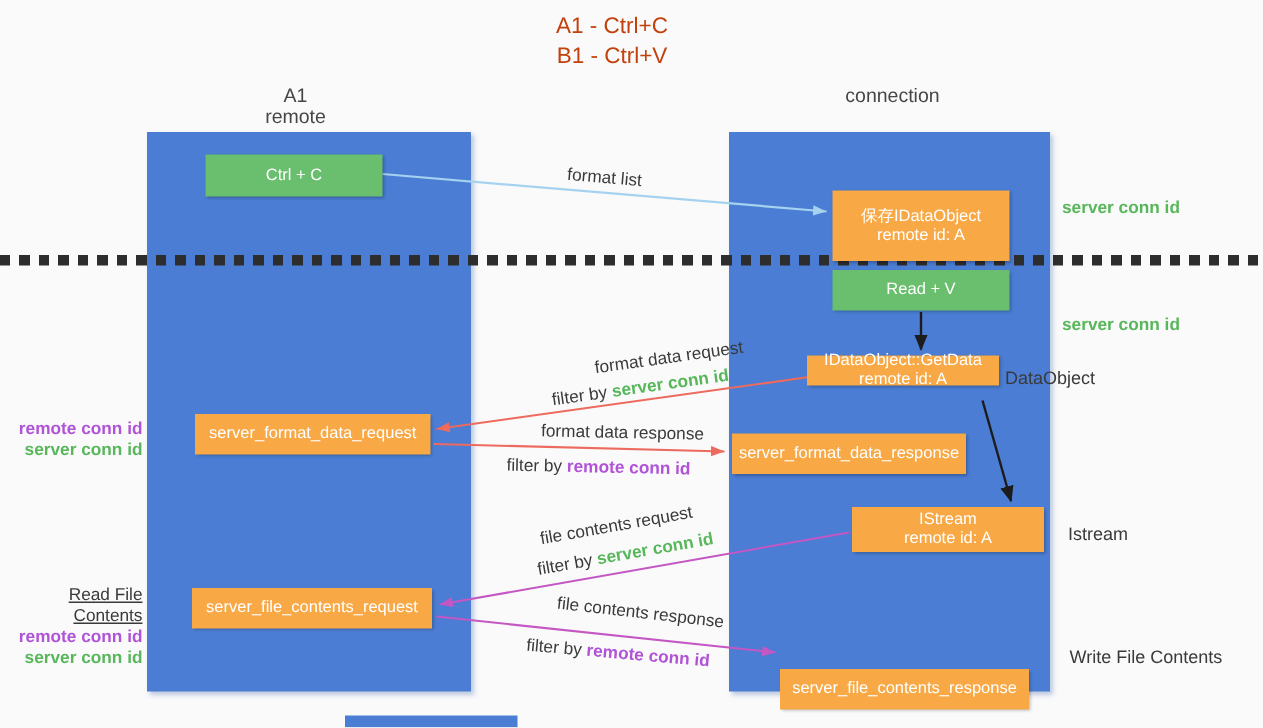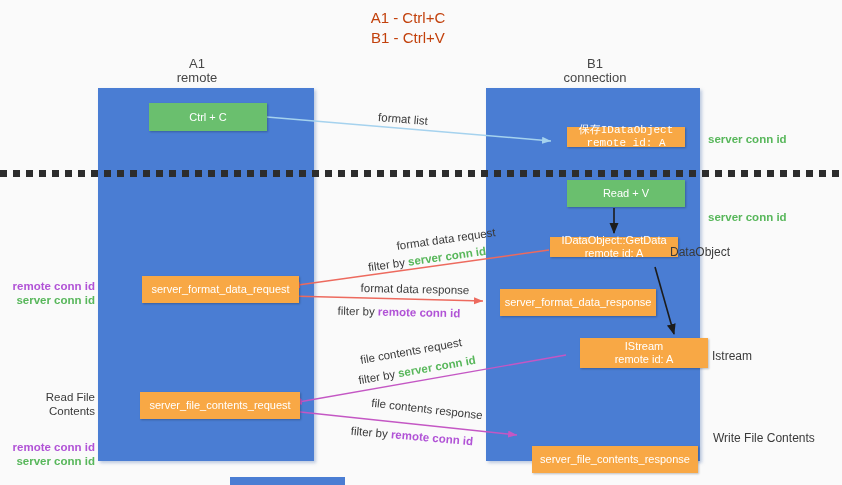--- a/index.html
+++ b/index.html
@@ -20,21 +20,21 @@
     box-shadow:2px 2px 3px rgba(130,155,200,.5); z-index:1;
   }
   .divider {
     position:absolute; left:0; top:170px; width:842px; height:7px; z-index:2;
     background:repeating-linear-gradient(90deg,#2d2d2d 0 7px, rgba(0,0,0,0) 7px 13px);
   }
   svg.wires { position:absolute; left:0; top:0; z-index:2; }
   .node {
     position:absolute; display:flex; flex-direction:column; align-items:center;
     justify-content:center; color:#ffffff; font-size:11px; line-height:13px;
-    box-shadow:1px 1px 2px rgba(0,0,0,.25); z-index:3;margin-left:12px;
+    box-shadow:1px 1px 2px rgba(0,0,0,.25); z-index:3;
   }
   .node.green  { background:var(--box-green, #6abf6e); }
   .node.orange { background:var(--box-orange, #f8a845); }
   .lbl { position:absolute; font-size:12px; color:#3a3a3a; white-space:nowrap; z-index:3; }
   .lbl.b { font-weight:bold; font-size:11.5px; }
   .green-t  { color:var(--label-green, #58b75b); font-weight:bold; }
   .purple-t { color:var(--label-purple, #b153d6); font-weight:bold; }
   .leftstack { position:absolute; text-align:right; z-index:3; font-size:11.5px; line-height:14px; }
   .rot {
     position:absolute; white-space:nowrap; font-size:11.5px; color:#3a3a3a; z-index:3;
@@ -49,21 +49,20 @@
   <div class="title">
     <div>A1 - Ctrl+C</div>
     <div>B1 - Ctrl+V</div>
   </div>
 
   <div class="colhead" style="left:87px; top:57px; width:220px;">
     <div>A1</div>
     <div>remote</div>
   </div>
   <div class="colhead" style="left:485px; top:57px; width:220px;">
-    <div>B1</div>
     <div>connection</div>
   </div>
 
   <div class="lifeline" style="left:98px; top:88px; width:216px; height:373px;"></div>
   <div class="lifeline" style="left:486px; top:88px; width:214px; height:373px;"></div>
 
   <div class="divider"></div>
 
   <svg class="wires" width="842" height="485" viewBox="0 0 842 485">
     <defs>
@@ -86,21 +85,21 @@
     <line x1="289" y1="296" x2="483" y2="301" stroke="#ed6a5e" stroke-width="1.4" marker-end="url(#m-red)"></line>
     <line x1="655" y1="267" x2="674" y2="334" stroke="#1c1c1c" stroke-width="1.6" marker-end="url(#m-black)"></line>
     <line x1="566" y1="355" x2="293" y2="403" stroke="#c457c4" stroke-width="1.4" marker-end="url(#m-mag)"></line>
     <line x1="291" y1="411" x2="517" y2="435" stroke="#c457c4" stroke-width="1.4" marker-end="url(#m-mag)"></line>
   </svg>
 
   <div class="node green" style="left:137px; top:103px; width:118px; height:28px;">
     <span>Ctrl + C</span>
   </div>
 
-  <div class="node orange" style="left:555px; top:127px; width:118px; height:20px;font-family:Liberation Mono, monospace;">
+  <div class="node orange" style="left:555px; top:127px; width:118px; height:47px;">
     <span>保存IDataObject</span>
     <span>remote id: A</span>
   </div>
 
   <div class="node green" style="left:555px; top:180px; width:118px; height:27px;">
     <span>Read + V</span>
   </div>
 
   <div class="node orange" style="left:538px; top:237px; width:128px; height:20px;">
     <span>IDataObject::GetData</span>
@@ -132,21 +131,21 @@
   <div class="lbl b green-t" style="left:708px; top:211px;">server conn id</div>
   <div class="lbl" style="left:670px; top:245px;text-align:right;">DataObject</div>
   <div class="lbl" style="left:712px; top:349px;">Istream</div>
   <div class="lbl" style="left:713px; top:431px;">Write File Contents</div>
 
   <div class="leftstack" style="left:0px; top:279px; width:95px;">
     <div class="purple-t">remote conn id</div>
     <div class="green-t">server conn id</div>
   </div>
   <div class="leftstack" style="left:0px; top:390px; width:95px;">
-    <div style="color:#3a3a3a; font-weight:normal; margin-bottom:22px;">Read File Contents</div>
+    <div style="color:#3a3a3a; font-weight:normal; margin-bottom:0;text-decoration:underline;">Read File Contents</div>
     <div class="purple-t">remote conn id</div>
     <div class="green-t">server conn id</div>
   </div>
 
   <div class="rot" style="left:403px; top:119px; transform:translate(-50%,-50%) rotate(4.8deg);">format list</div>
 
   <div class="rot" style="left:446px; top:239px; transform:translate(-50%,-50%) rotate(-8deg);">format data request</div>
   <div class="rot" style="left:427px; top:259px; transform:translate(-50%,-50%) rotate(-8deg);">
     <span>filter by</span>
     <span class="green-t">server conn id</span>

